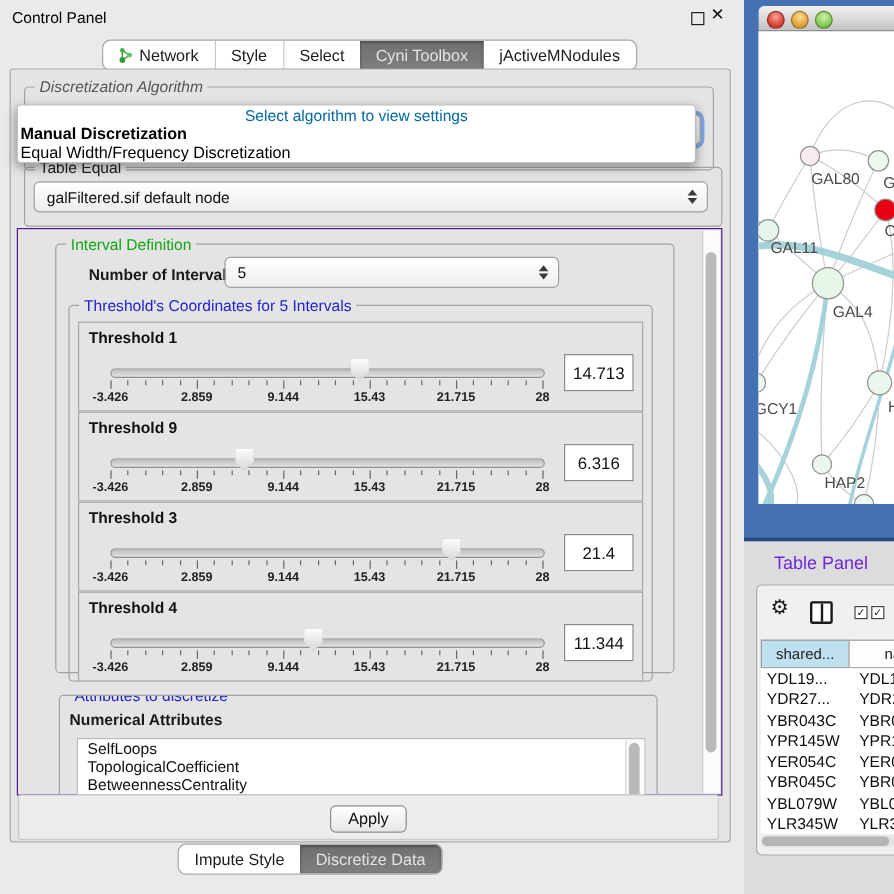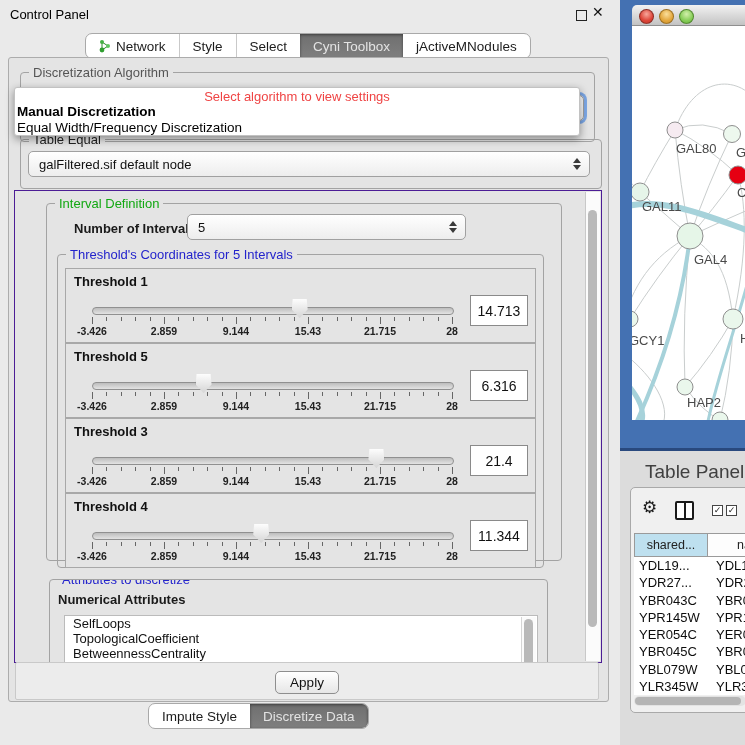--- a/index.html
+++ b/index.html
@@ -26,33 +26,33 @@
   #top-tabs{left:85px;top:33px;}
   #bottom-tabs{left:148px;top:703px;}
 
   #main-panel{left:8px;top:57px;width:599px;height:643px;background:#e4e4e4;border:1px solid #acacac;border-radius:3px;}
 
   
   .group{position:absolute;border:1px solid #a3a3a3;border-radius:4px;}
   .group-label{position:absolute;top:-8px;left:8px;padding:0 4px;background:#e4e4e4;font-size:13px;white-space:nowrap;}
   .green{color:#12a812;}
   .blue{color:#2323cc;}
-  .gray{color:#555;}
+  .gray{color:#555;font-style:italic;}
 
   
   .combo{position:absolute;background:linear-gradient(#ffffff,#ededed);border:1px solid #a0a0a0;border-radius:5px;display:flex;align-items:center;padding:0 24px 0 10px;font-size:13px;color:#111;}
   .stepper{position:absolute;right:8px;top:50%;transform:translateY(-50%);display:flex;flex-direction:column;gap:2px;}
   .stepper i{display:block;width:0;height:0;border-left:4px solid transparent;border-right:4px solid transparent;}
   .stepper .up{border-bottom:5px solid #3a3a3a;}
   .stepper .dn{border-top:5px solid #3a3a3a;}
   #algo-combo{left:28px;top:95px;width:520px;height:24px;box-shadow:0 0 0 3px rgba(106,156,229,.85);}
 
   
   #algo-popup{left:14px;top:87px;width:566px;height:49px;background:#fff;border:1px solid #c2c2c2;border-radius:3px;box-shadow:0 3px 9px rgba(0,0,0,.4);padding:1px 0;box-sizing:border-box;}
-  #algo-popup .ph{text-align:center;color:#ef4444;font-size:13px;height:15px;line-height:15px;}
+  #algo-popup .ph{text-align:center;color:#0369a1;font-size:13px;height:15px;line-height:15px;}
   #algo-popup .item{padding-left:2px;font-size:13.5px;height:15.5px;line-height:15.5px;color:#000;}
   #algo-popup .item.bold{font-weight:bold;}
 
   
   #scroll-pane{left:14px;top:190px;width:586px;height:471px;border:1px solid #4c1d95;background:#e4e4e4;overflow:hidden;}
   .vscroll{position:absolute;top:1px;bottom:1px;width:14px;background:#fbfbfb;border-left:1px solid #c8c8c8;}
   .vscroll .thumb{position:absolute;left:2px;width:9px;border-radius:5px;background:#b9b9b9;}
 
   
   #interval-group{left:31px;top:12px;width:514px;height:356px;}
@@ -83,21 +83,21 @@
   
   #net-window{left:620px;top:0;width:125px;height:451px;background:#4471b2;}
   #net-window::after{content:"";position:absolute;left:0;bottom:0;width:100%;height:3px;background:#29497e;}
   #net-titlebar{left:12px;top:5px;right:0;height:20px;background:linear-gradient(#f2f2f2,#c3c3c3);border-bottom:1px solid #8f8f8f;border-top-left-radius:5px;}
   .light{position:absolute;top:3.5px;width:13px;height:13px;border-radius:50%;}
   #light-red{left:7px;background:radial-gradient(circle at 50% 32%,#f7a79c,#dd4437 60%,#bf392d);border:.5px solid rgba(110,35,28,.7);}
   #light-yellow{left:27px;background:radial-gradient(circle at 50% 32%,#fadf9b,#e3a63c 60%,#c8902e);border:.5px solid rgba(130,90,20,.7);}
   #light-green{left:47px;background:radial-gradient(circle at 50% 32%,#d2efab,#86cd57 60%,#67b03e);border:.5px solid rgba(60,110,30,.7);}
   #net-canvas{left:12px;top:26px;width:113px;height:394px;background:#fff;overflow:hidden;}
 
-  #table-panel-title{left:645px;top:461px;font-size:19px;color:#404040;}
+  #table-panel-title{left:645px;top:461px;font-size:15px;color:#6d28d9;}
   #table-panel{left:630px;top:487px;width:120px;height:224px;background:#f0f0f0;border:1px solid #a9a9a9;border-top-left-radius:5px;border-bottom-left-radius:5px;}
   #tp-gear{left:11px;top:9px;font-size:17px;color:#1a1a1a;}
   #tp-colicon{left:44px;top:13px;width:15px;height:15px;border:2px solid #1a1a1a;border-radius:2px;background:#fff;}
   #tp-colicon::after{content:"";position:absolute;left:50%;top:0;width:2px;height:100%;background:#1a1a1a;transform:translateX(-1px);}
   .chk{position:absolute;top:17px;width:9px;height:9px;border:1.4px solid #444;background:#fff;font-size:9px;line-height:9px;text-align:center;color:#222;}
   #tp-chk1{left:81px;} #tp-chk2{left:95px;}
   .hdr{position:absolute;top:45px;height:24px;box-sizing:border-box;border:1px solid #9a9a9a;display:flex;align-items:center;font-size:12.5px;color:#222;}
   #hdr-1{left:3px;width:74px;background:#bee0ef;justify-content:center;}
   #hdr-2{left:76px;width:60px;background:#fdfdfd;padding-left:29px;}
   #tp-rows{position:absolute;left:3px;top:69px;width:117px;height:138px;overflow:hidden;background:#fff;}
@@ -216,21 +216,21 @@
               <span style="left: 98px;">2.859</span>
               <span style="left: 170px;">9.144</span>
               <span style="left: 242px;">15.43</span>
               <span style="left: 314px;">21.715</span>
               <span style="left: 386px;">28</span>
             </div>
             <div class="handle" style="left: 225.72px;"></div>
             <div class="valbox">14.713</div>
           </div>
           <div class="tbox" style="top: 88px;">
-            <div class="tlabel">Threshold 5</div>
+            <div class="tlabel">Threshold 9</div>
             <div class="track"></div>
             <div class="ticks">
               <div class="tick" style="left: 26px; height: 7px;"></div>
               <div class="tick" style="left: 40.4px; height: 4px;"></div>
               <div class="tick" style="left: 54.8px; height: 4px;"></div>
               <div class="tick" style="left: 69.2px; height: 4px;"></div>
               <div class="tick" style="left: 83.6px; height: 4px;"></div>
               <div class="tick" style="left: 98px; height: 7px;"></div>
               <div class="tick" style="left: 112.4px; height: 4px;"></div>
               <div class="tick" style="left: 126.8px; height: 4px;"></div>

